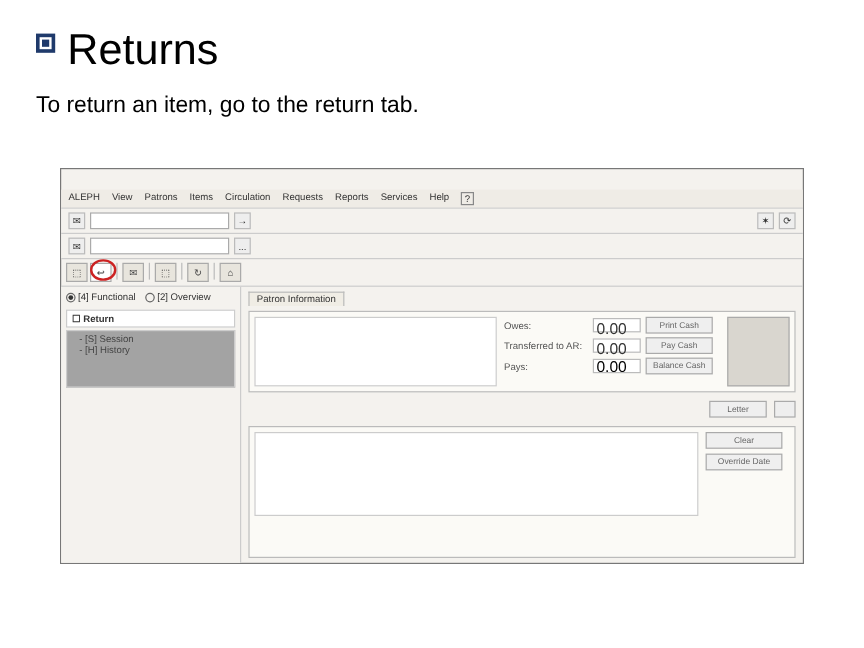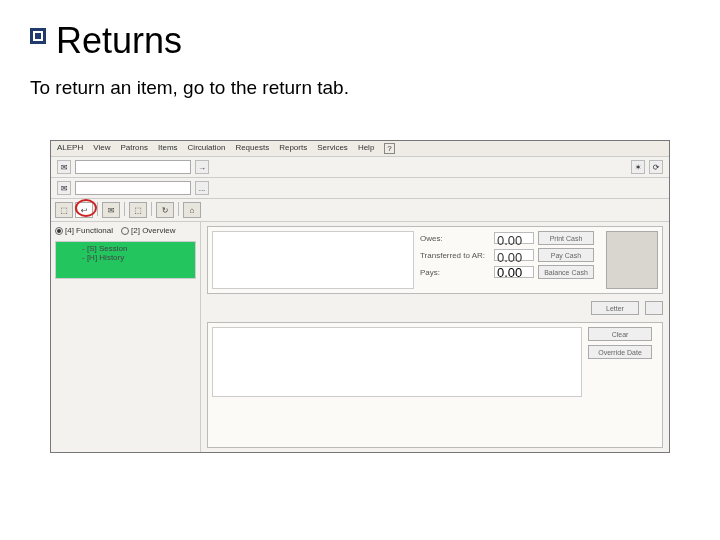--- a/index.html
+++ b/index.html
@@ -10,38 +10,38 @@
   .bullet-inner { width: 6px; height: 6px; background: #1f3a6b; margin: 2px; }
   h1 { font-size: 36px; font-weight: 400; }
   .subtitle { font-size: 19px; margin-top: 15px; margin-bottom: 41px; }
   .app-window { border: 1px solid #777; margin: 0 20px; font-size: 9px; color: #333; background: #f4f2ee; }
   .titlebar { background: linear-gradient(#fdfdfd,#e9e9e9); display: flex; align-items: center; padding: 2px 4px; border-bottom: 1px solid #aaa; }
   .titlebar .appicon { width: 10px; height: 10px; background: #c94; margin-right: 4px; }
   .titlebar .title { flex: 1; font-size: 8px; color: #555; }
   .win-buttons { display: flex; gap: 2px; }
   .win-btn { width: 18px; height: 12px; border: 1px solid #888; background: #eee; display: flex; align-items: center; justify-content: center; font-size: 8px; }
   .win-btn.close { background: #d67a7a; }
-  .menubar { display: flex; gap: 10px; padding: 2px 6px; background: #efece6; border-bottom: 1px solid #ccc; font-size: 8px; }
+  .menubar { display: flex; gap: 10px; padding: 2px 6px; background: #efece6; border-bottom: 1px solid #ccc; font-size: 8px; margin-top: 17px; }
   .menubar span { cursor: default; }
   .toolbar-row { display: flex; align-items: center; padding: 3px 6px; border-bottom: 1px solid #ccc; gap: 4px; background: #f4f2ee; }
   .tb-input { border: 1px solid #aaa; background: #fff; height: 14px; min-width: 90px; font-size: 8px; padding: 0 2px; }
   .tb-btn { width: 14px; height: 14px; border: 1px solid #bbb; background: #eee; font-size: 8px; display:flex; align-items:center; justify-content:center; }
   .sep { width: 1px; height: 14px; background: #bbb; margin: 0 2px; }
   .tabs-row { display: flex; gap: 2px; padding: 3px 4px; border-bottom: 1px solid #ccc; position: relative; }
   .tab-btn { width: 18px; height: 16px; border: 1px solid #aaa; background: #e8e5dd; display: flex; align-items: center; justify-content: center; font-size: 8px; color: #444; }
   .tab-btn.active { background: #fff; }
   .circle-highlight { position: absolute; width: 22px; height: 18px; border: 2px solid #c22; border-radius: 50%; left: 24px; top: 0px; pointer-events: none; }
   .body-area { display: flex; min-height: 230px; }
   .left-panel { width: 150px; border-right: 1px solid #ccc; padding: 4px; background: #f4f2ee; }
   .radio-row { display: flex; gap: 8px; font-size: 8px; margin-bottom: 6px; }
   .radio { display: flex; align-items: center; gap: 2px; }
   .radio-dot { width: 8px; height: 8px; border: 1px solid #666; border-radius: 50%; display:flex; align-items:center; justify-content:center; }
   .radio-dot.sel::after { content:''; width:4px; height:4px; background:#333; border-radius:50%; }
   .tree-header { background: #fff; border: 1px solid #ccc; padding: 2px 4px; font-size: 8px; font-weight: bold; margin-bottom: 2px; }
-  .tree { background: #22c55e; border: 1px solid #ccc; padding: 2px 20px; font-size: 8px; height: 38px; }
+  .tree { background: #a3a3a3; border: 1px solid #ccc; padding: 2px 4px; font-size: 8px; height: 48px; }
   .tree-item { margin-left: 6px; color: #444; }
   .right-panel { flex: 1; padding: 4px 6px; display: flex; flex-direction: column; gap: 4px; }
   .section-tab { display: inline-block; border: 1px solid #bbb; border-bottom: none; padding: 1px 6px; font-size: 8px; background: #f0ede5; }
   .patron-box { border: 1px solid #bbb; background: #fbfaf6; padding: 4px; display: flex; gap: 6px; }
   .patron-left { flex: 1; }
   .patron-left-inner { border: 1px solid #ccc; background:#fff; height: 58px; }
   .patron-fields { width: 180px; display: flex; flex-direction: column; gap: 3px; font-size: 8px; }
   .field-row { display: flex; align-items: center; gap: 4px; }
   .field-label { width: 70px; text-align: left; color: #555; }
   .field-val { border: 1px solid #bbb; background: #fff; width: 40px; height: 12px; font-size: 13px; padding: 0 2px; }
@@ -113,27 +113,29 @@
         <div class="radio-row">
           <div class="radio">
             <span class="radio-dot sel"></span>
             <span>[4] Functional</span>
           </div>
           <div class="radio">
             <span class="radio-dot"></span>
             <span>[2] Overview</span>
           </div>
         </div>
+        <div class="tree-header">☐ <span>Return</span></div>
         <div class="tree">
           <div class="tree-item">- <span>[S] Session</span></div>
           <div class="tree-item">- <span>[H] History</span></div>
         </div>
       </div>
 
       <div class="right-panel">
+        <div><span class="section-tab">Patron Information</span></div>
         <div class="patron-box">
           <div class="patron-left">
               <div class="patron-left-inner"></div>
             </div>
           <div class="patron-fields">
             <div class="field-row">
               <span class="field-label">Owes:</span>
               <span class="field-val">0.00</span>
               <div class="action-btn">Print Cash</div>
             </div>

